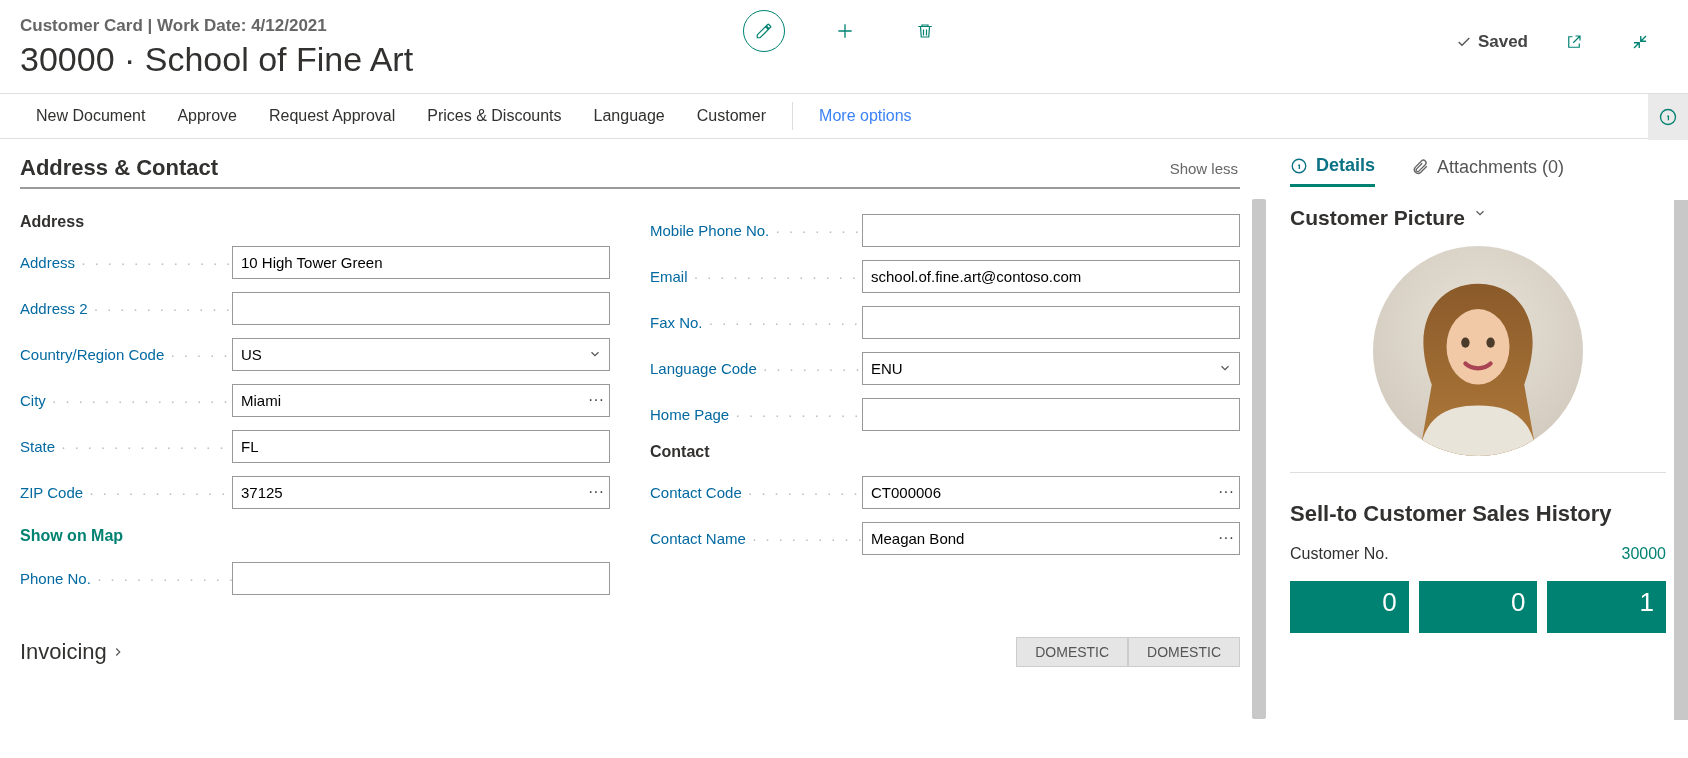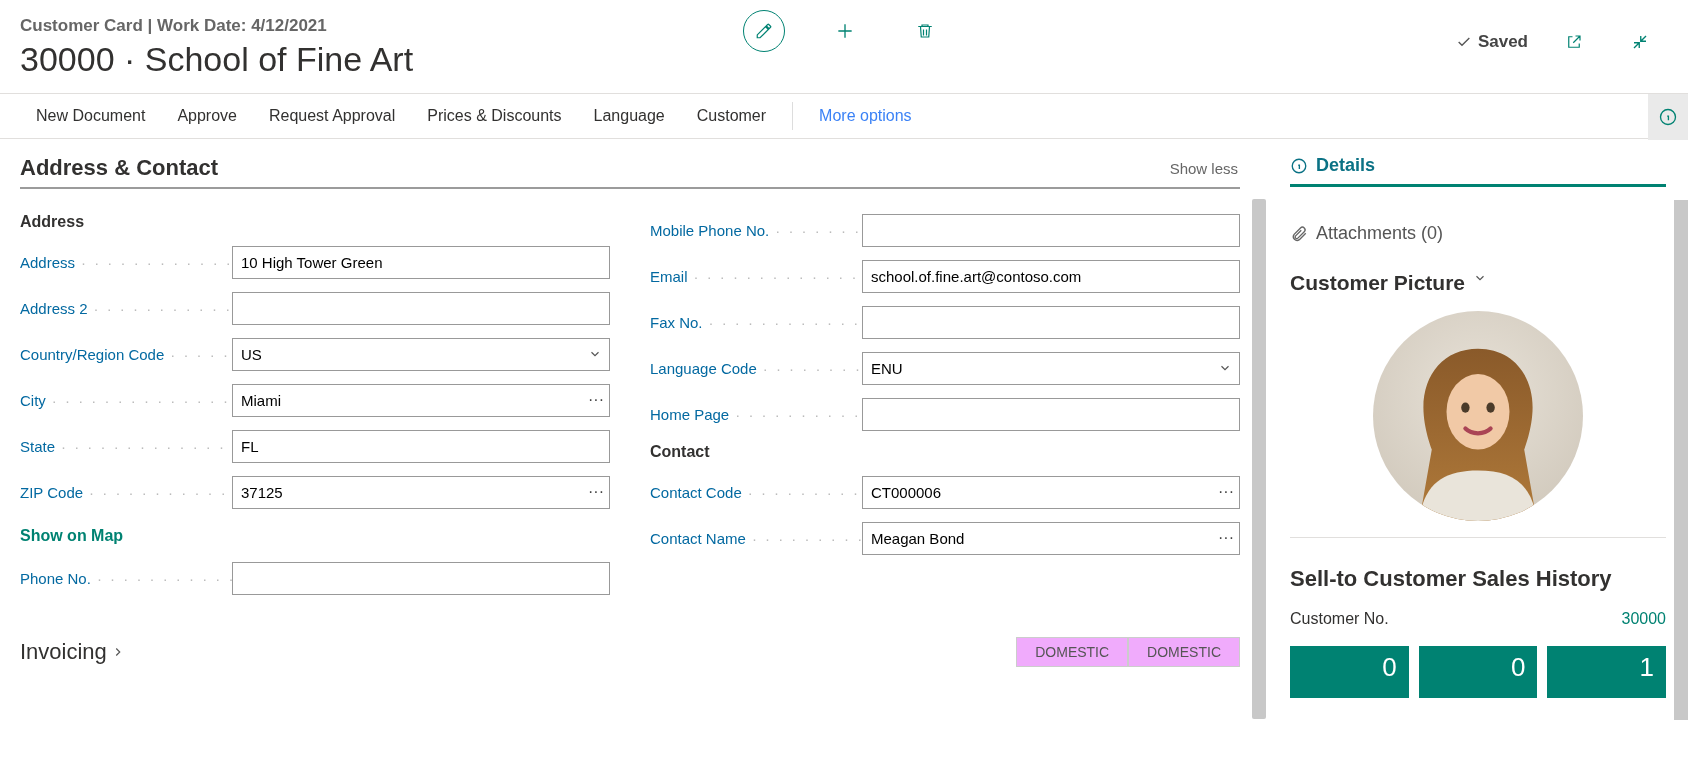--- a/index.html
+++ b/index.html
@@ -38,24 +38,24 @@
   .fld { flex:1; }
   input.txt { width:100%; height:33px; border:1px solid #999; padding:4px 8px; font-size:15px; font-family:inherit; background:#fff; }
   .input-wrap { position:relative; width:100%; }
   .input-assist { position:absolute; right:6px; top:50%; transform:translateY(-50%); color:#444; font-size:16px; cursor:pointer; user-select:none; }
   .chev { position:absolute; right:8px; top:50%; transform:translateY(-50%); pointer-events:none; }
   .link { color:#008272; font-weight:600; font-size:16px; cursor:pointer; display:inline-block; margin:6px 0 16px 0; }
 
   .invoicing-row { display:flex; align-items:center; justify-content:space-between; margin-top:30px; margin-right:28px; border-top:0; }
   .inv-title { font-size:22px; font-weight:400; display:flex; align-items:center; gap:4px; cursor:pointer; }
   .badges { display:flex; }
-  .badge { border:1px solid #ccc; background:#f0abfc; padding:6px 18px; font-size:14px; color:#555; }
+  .badge { border:1px solid #ccc; background:#e5e5e5; padding:6px 18px; font-size:14px; color:#555; }
 
   
-  .fb-tabs { display:flex; gap:36px; border-bottom:1px solid transparent; margin-bottom:18px;flex-direction:column; }
+  .fb-tabs { display:flex; gap:36px; border-bottom:1px solid transparent; margin-bottom:18px; }
   .fb-tab { display:flex; align-items:center; gap:8px; font-size:18px; padding-bottom:8px; cursor:pointer; color:#555; }
   .fb-tab.active { color:#0b7285; font-weight:600; border-bottom:3px solid #008272; }
   .fb-sec-title { font-size:21px; font-weight:600; display:flex; align-items:flex-start; gap:8px; margin-bottom:10px; }
   .avatar-wrap { display:flex; justify-content:center; padding:6px 0 16px 0; border-bottom:1px solid #e1dfdd; }
   .avatar { width:210px; height:210px; border-radius:50%; overflow:hidden; }
   .avatar svg { width:100%; height:100%; display:block; }
   .fb-sec2 { font-size:22px; font-weight:600; margin:28px 0 18px 0; }
   .kv { display:flex; justify-content:space-between; font-size:16px; margin-bottom:18px; }
   .kv .v { color:#008272; cursor:pointer; }
   .tiles { display:flex; gap:10px; }

